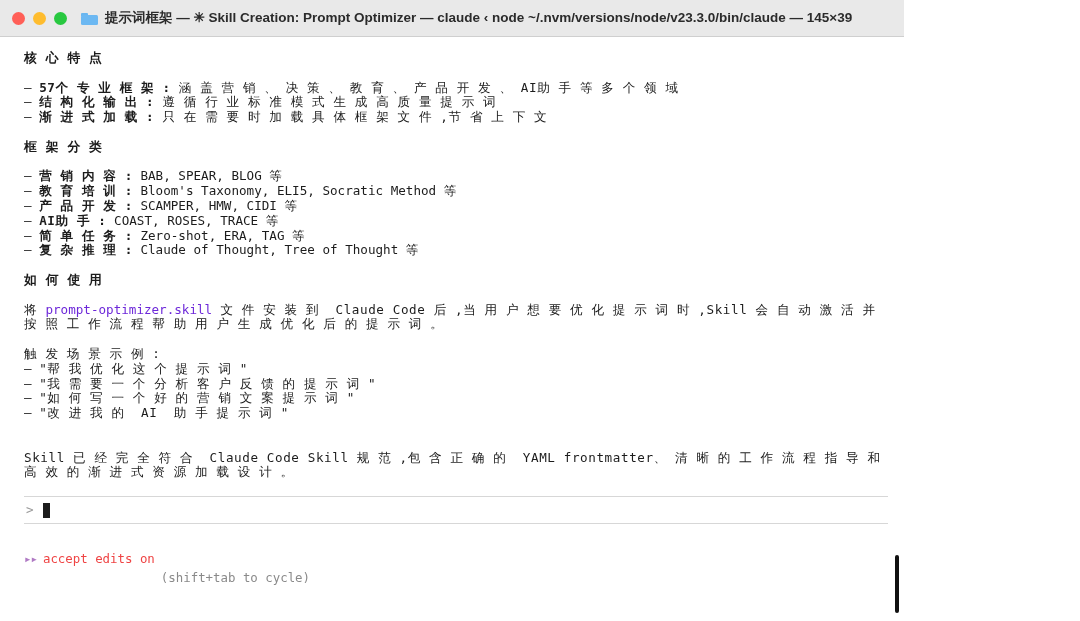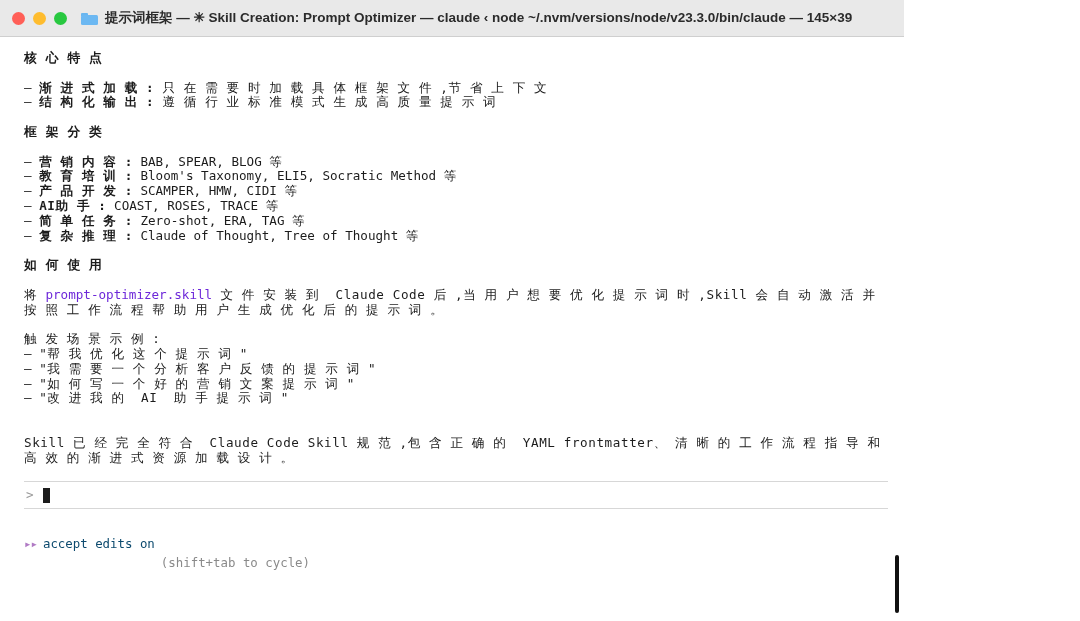--- a/index.html
+++ b/index.html
@@ -125,21 +125,21 @@
     background: #1c1c1c;
   }
   .status-row {
     margin-top: 9px;
     display: flex;
     align-items: center;
     gap: 6px;
     font-size: 12.4px;
   }
   .status-arrows { color: #b07ac4; letter-spacing: -1px; }
-  .status-accept { color: #0c4a6e; }
+  .status-accept { color: #ef4444; }
   .status-hint { color: #8a8a8a; margin-top: 38px; }
 
   
   .scrollbar {
     position: absolute;
     right: 5px;
     bottom: 8px;
     width: 4px;
     height: 58px;
     background: #111111;
@@ -160,22 +160,23 @@
     <div class="title-wrap">
       <span class="folder-icon"></span>
       <span>提示词框架 — ✳ Skill Creation: Prompt Optimizer — claude ‹ node ~/.nvm/versions/node/v23.3.0/bin/claude — 145×39</span>
     </div>
   </div>
 
   <div class="terminal">
 
     <div class="line hdr sp">核 心 特 点</div>
     <div class="blank"></div>
+    <div class="line"><span class="dash">–</span> <span class="bold sp">57个 专 业 框 架 :</span><span class="sp"> 涵 盖 营 销 、 决 策 、 教 育 、 产 品 开 发 、 AI助 手 等 多 个 领 域</span></div>
+    <div class="line"><span class="dash">–</span> <span class="bold sp">结 构 化 输 出 :</span><span class="sp"> 遵 循 行 业 标 准 模 式 生 成 高 质 量 提 示 词</span></div>
     <div class="line"><span class="dash">–</span> <span class="bold sp">渐 进 式 加 载 :</span><span class="sp"> 只 在 需 要 时 加 载 具 体 框 架 文 件 ,节 省 上 下 文</span></div>
-    <div class="line"><span class="dash">–</span> <span class="bold sp">结 构 化 输 出 :</span><span class="sp"> 遵 循 行 业 标 准 模 式 生 成 高 质 量 提 示 词</span></div>
 
     <div class="blank"></div>
 
     <div class="line hdr sp">框 架 分 类</div>
     <div class="blank"></div>
     <div class="line"><span class="dash">–</span> <span class="bold sp">营 销 内 容 :</span><span> BAB, SPEAR, BLOG 等</span></div>
     <div class="line"><span class="dash">–</span> <span class="bold sp">教 育 培 训 :</span><span> Bloom's Taxonomy, ELI5, Socratic Method 等</span></div>
     <div class="line"><span class="dash">–</span> <span class="bold sp">产 品 开 发 :</span><span> SCAMPER, HMW, CIDI 等</span></div>
     <div class="line"><span class="dash">–</span> <span class="bold sp">AI助 手 :</span><span> COAST, ROSES, TRACE 等</span></div>
     <div class="line"><span class="dash">–</span> <span class="bold sp">简 单 任 务 :</span><span> Zero-shot, ERA, TAG 等</span></div>

